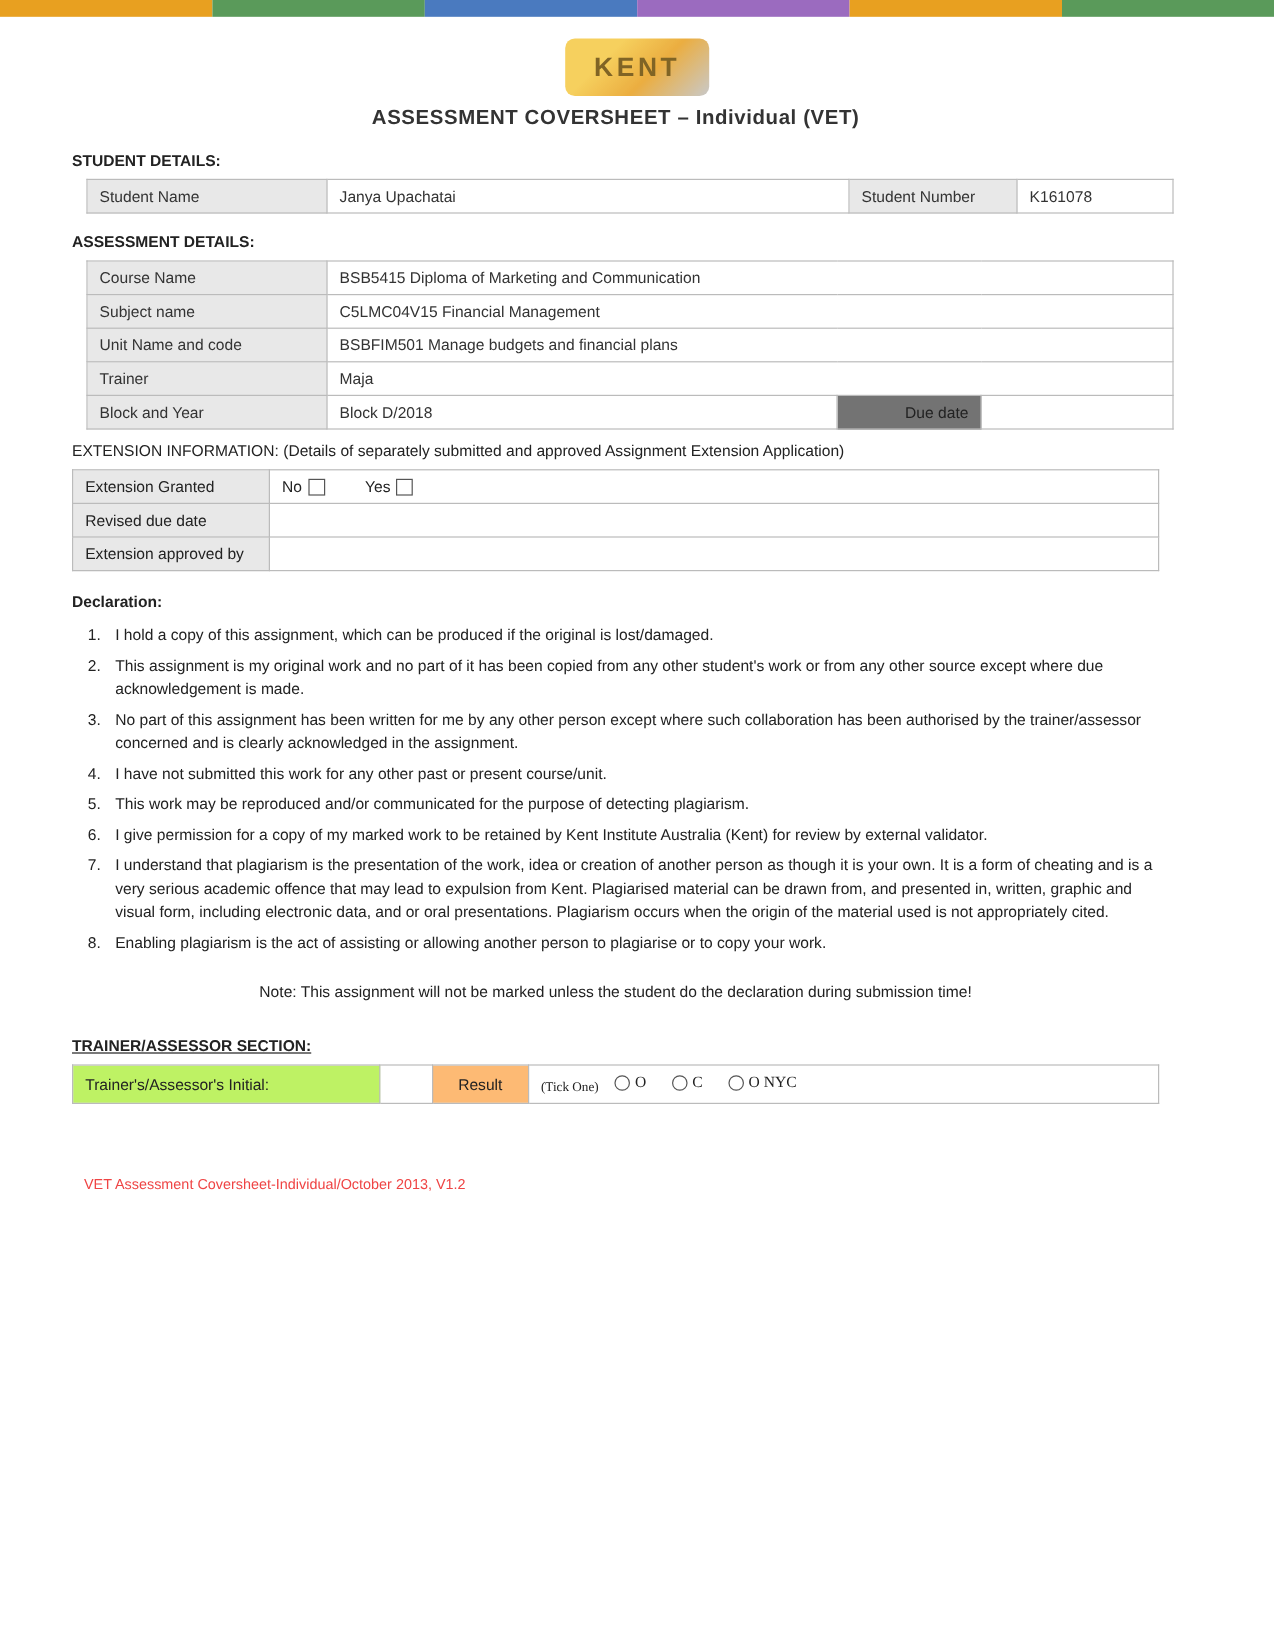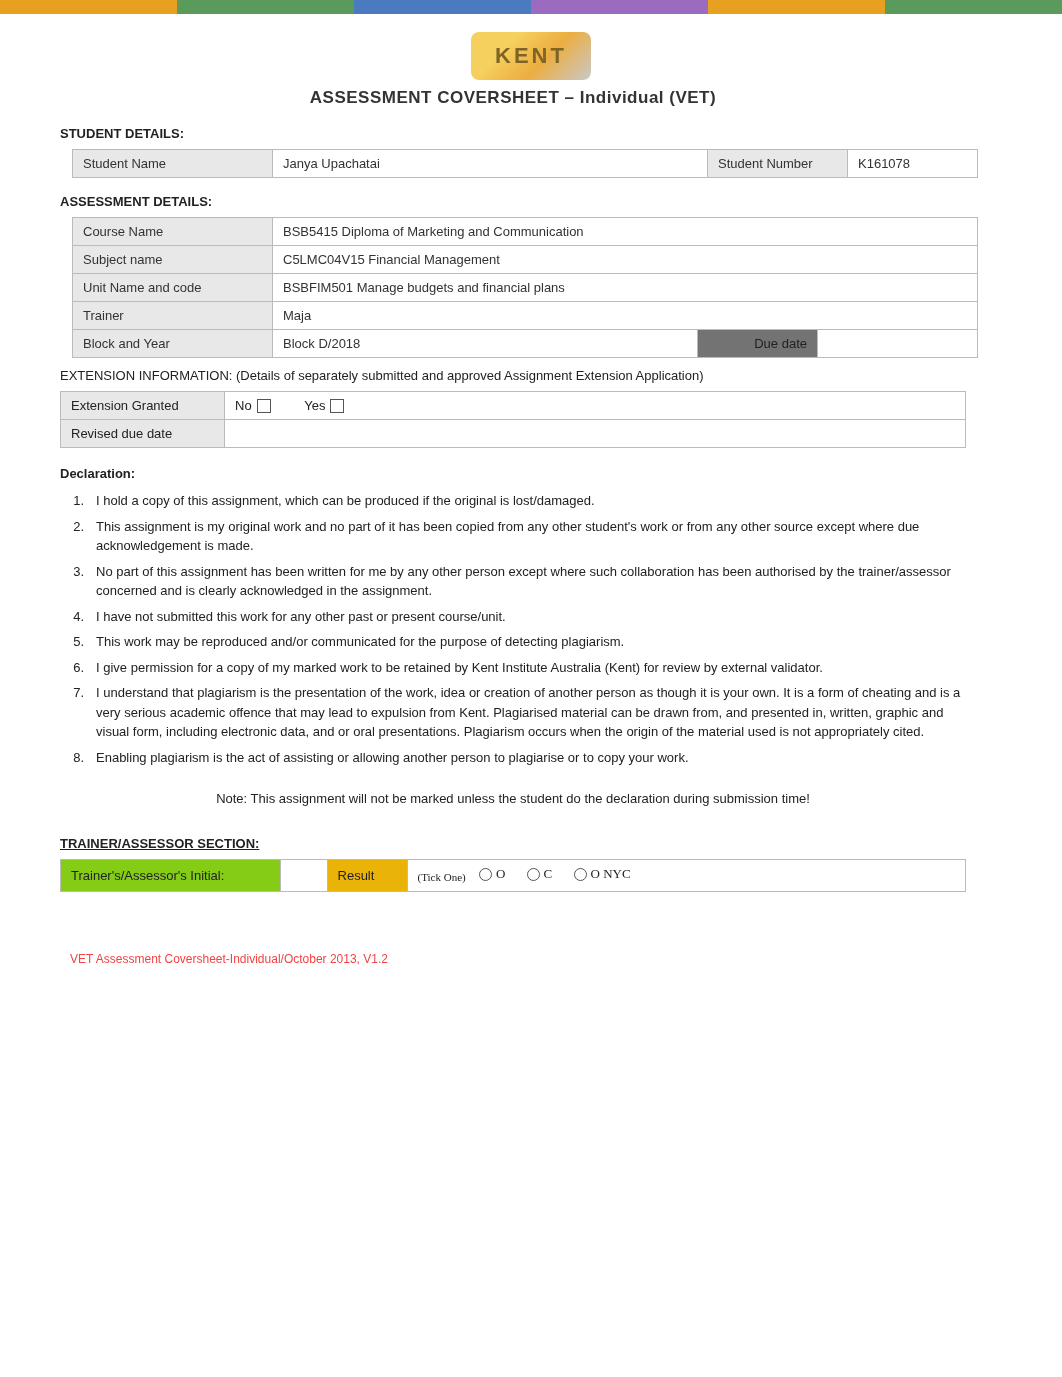--- a/index.html
+++ b/index.html
@@ -191,29 +191,30 @@
       border-collapse: collapse;
       margin-bottom: 10px;
     }
     .trainer-table td {
       border: 1px solid #bbb;
       padding: 6px 10px;
       font-size: 13px;
       vertical-align: middle;
     }
     .trainer-label-cell {
-      background-color: #84cc16;
-      width: 220px;
+      background-color: #bef264;
+      width: 256px;
     }
     .trainer-value-cell {
       background-color: #fff;
     }
     .result-label-cell {
-      background-color: #eab308;
+      background-color: #fdba74;
       width: 80px;
+      text-align: center;
     }
     .result-options-cell {
       background-color: #fff;
       font-family: Liberation Serif, serif;
     }
 
     .footer-text {
       font-size: 12px;
       color: #ef4444;
       margin-top: 60px;
@@ -323,20 +324,24 @@
           <span class="checkbox-box"></span>
         </span>
         <span class="checkbox-item">
           <span>Yes</span>
           <span class="checkbox-box"></span>
         </span>
       </td>
     </tr>
     <tr>
       <td class="ext-label-cell">Revised due date</td>
+      <td class="ext-value-cell"></td>
+    </tr>
+    <tr>
+      <td class="ext-label-cell">Extension approved by</td>
       <td class="ext-value-cell"></td>
     </tr>
   </tbody>
     </table>
 
   <div class="declaration-title">Declaration:</div>
   <ol class="declaration-list">
     <li>
       <span class="num">1.</span>
       <span class="text">I hold a copy of this assignment, which can be produced if the original is lost/damaged.</span>

